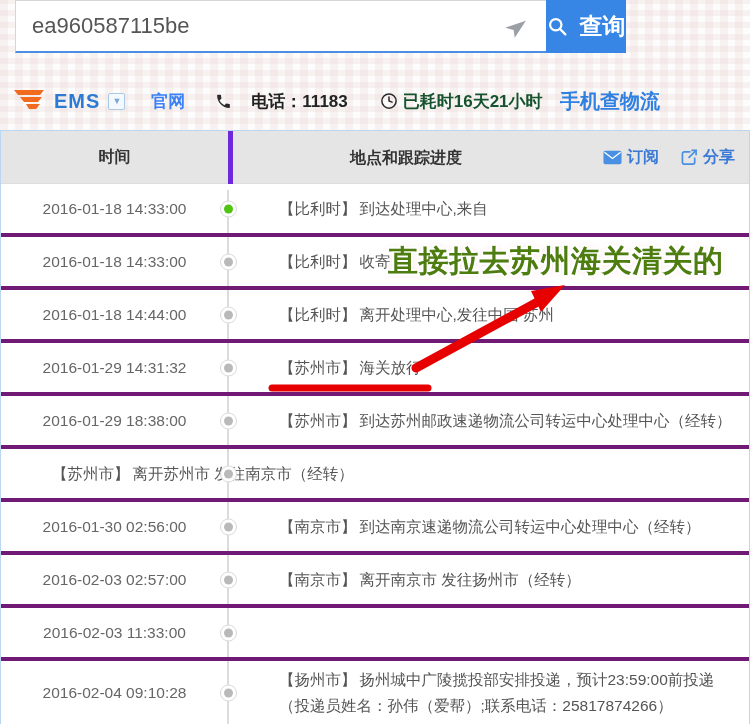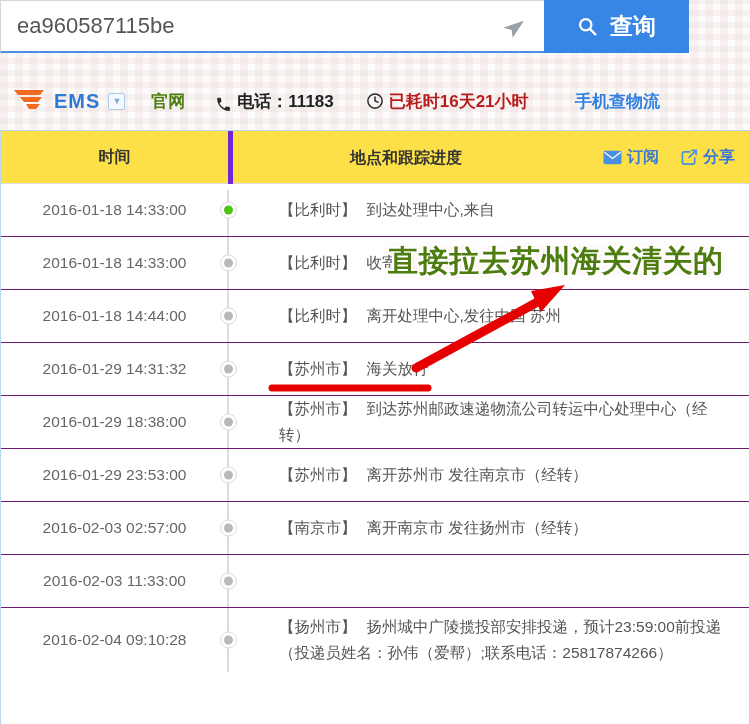--- a/index.html
+++ b/index.html
@@ -10,21 +10,21 @@
     width: 750px; height: 724px;
     overflow: hidden;
     background-color: #fdfcfc;
     background-image:
       repeating-linear-gradient(0deg, rgba(233,215,213,.30) 0 6px, transparent 6px 12px),
       repeating-linear-gradient(90deg, rgba(233,215,213,.30) 0 8px, transparent 8px 15px);
   }
 
   
   .searchbar {
-    position: absolute; top: 0; left: 0; width: 689px; height: 53px;
+    position: absolute; top: 0; left: 15px; width: 611px; height: 53px;
     display: flex;
   }
   .search-input-wrap {
     position: relative; width: 592px; height: 53px;
     background: #fff;
     border: 1px solid #d6d6d6;
     border-bottom: 2px solid #4a90e2;
     border-right: none;
     display: flex; align-items: center;
   }
@@ -51,74 +51,74 @@
     display: flex; align-items: center;
   }
   .ems-logo { margin-left: 14px; width: 34px; height: 22px; }
   .ems-name { color: #2b7bd6; font-size: 20px; font-weight: bold; margin-left: 6px; letter-spacing: 1px; }
   .ems-dd {
     width: 17px; height: 17px; margin-left: 8px;
     border: 1px solid #a9c9e8; background: #f3f9ff; border-radius: 2px;
     display: inline-flex; align-items: center; justify-content: center;
     font-size: 9px; color: #7ea6cf; cursor: pointer;
   }
-  .site-link { color: #4d7c0f; font-size: 17px; font-weight: bold; margin-left: 26px; cursor: pointer; }
-  .phone-wrap { display: flex; align-items: flex-end; margin-left: 30px; gap: 5px; }
+  .site-link { color: #3b82f6; font-size: 17px; font-weight: bold; margin-left: 26px; cursor: pointer; }
+  .phone-wrap { display: flex; align-items: center; margin-left: 30px; gap: 19px; }
   .phone-text { color: #222; font-size: 17px; font-weight: bold; }
   .elapsed-wrap { display: flex; align-items: center; margin-left: 32px; gap: 5px; }
-  .elapsed-text { color: #b91c1c; font-size: 17px; font-weight: bold; }
-  .mobile-link { position: absolute; right: 8px; color: #2f80e0; font-size: 17px; font-weight: bold; cursor: pointer; }
+  .elapsed-text { color: #14532d; font-size: 17px; font-weight: bold; }
+  .mobile-link { position: absolute; right: 8px; color: #2f80e0; font-size: 20px; font-weight: bold; cursor: pointer; }
 
   
   .track-table {
     position: absolute; top: 130px; left: 0; width: 750px; bottom: 0;
     background: #fff;
     border: 1px solid #b9d7f0; border-bottom: none;
   }
   .t-header {
-    height: 53px; background: #fde047;
+    height: 53px; background: #e5e5e5;
     border-bottom: 1px solid #dedede;
     display: grid; grid-template-columns: 227px 1fr 170px;
     align-items: center;
   }
   .th-time { text-align: center; font-size: 16px; font-weight: bold; color: #333; }
   .th-progress { text-align: center; font-size: 16px; font-weight: bold; color: #333; border-left: 5px solid #6d28d9; height: 53px; line-height: 53px; }
   .th-actions { display: flex; align-items: center; justify-content: flex-end; gap: 22px; padding-right: 14px; }
   .action-link { display: flex; align-items: center; gap: 5px; color: #3a7ad6; font-size: 16px; font-weight: bold; cursor: pointer; }
 
   .rows { position: relative; }
   .timeline-line {
     position: absolute; left: 226px; top: 6px; bottom: 0; width: 2px;
     background: #dcdcdc; z-index: 0;
   }
   .row {
     position: relative;
     display: flex; align-items: center;
     min-height: 53px;
-    border-bottom: 1px solid #701a75;
+    border-bottom: 4px solid #701a75;
   }
   .row:last-child { border-bottom: none; min-height: 64px; }
   .cell-time {
     width: 227px; flex: 0 0 227px;
     text-align: center; font-size: 15.5px; color: #666;
   }
   .dot {
     position: absolute; left: 219px; top: 50%; transform: translateY(-50%);
     width: 17px; height: 17px; border-radius: 50%;
     background: #fff; border: 1px solid #d9d9d9;
     display: flex; align-items: center; justify-content: center;
     z-index: 1;
   }
   .dot i { display: block; width: 9px; height: 9px; border-radius: 50%; background: #b9b9b9; }
   .dot.green i { background: #4fc412; }
   .cell-desc {
     flex: 1; padding-left: 51px; padding-right: 12px;
     font-size: 15.5px; color: #555; line-height: 26px;
   }
-  .cell-desc .loc { margin-right: 10px; }
+  .cell-desc .loc { margin-right: 3px; }
 
   
   .annotation-text {
     position: absolute; left: 388px; top: 241px; width: 360px;
     font-size: 30px; font-weight: bold; color: #4d7c0f; letter-spacing: 0.5px;
     white-space: nowrap; z-index: 5;
     text-shadow:
       -2px -2px 0 #fff, 2px -2px 0 #fff, -2px 2px 0 #fff, 2px 2px 0 #fff,
       0 -2px 0 #fff, 0 2px 0 #fff, -2px 0 0 #fff, 2px 0 0 #fff,
       0 0 6px rgba(255,200,200,.9);
@@ -226,25 +226,31 @@
         <div class="cell-desc"><span class="loc">【苏州市】</span><span>海关放行</span></div>
       </div>
       <div class="row">
         <div class="cell-time">2016-01-29 18:38:00</div>
         <span class="dot">
           <i></i>
         </span>
         <div class="cell-desc"><span class="loc">【苏州市】</span><span>到达苏州邮政速递物流公司转运中心处理中心（经转）</span></div>
       </div>
       <div class="row">
-        <div class="cell-time">2016-01-29 23:53:00</div>
         <span class="dot">
           <i></i>
         </span>
         <div class="cell-desc"><span class="loc">【苏州市】</span><span>离开苏州市 发往南京市（经转）</span></div>
+      </div>
+      <div class="row">
+        <div class="cell-time">2016-01-30 02:56:00</div>
+        <span class="dot">
+          <i></i>
+        </span>
+        <div class="cell-desc"><span class="loc">【南京市】</span><span>到达南京速递物流公司转运中心处理中心（经转）</span></div>
       </div>
       <div class="row">
         <div class="cell-time">2016-02-03 02:57:00</div>
         <span class="dot">
           <i></i>
         </span>
         <div class="cell-desc"><span class="loc">【南京市】</span><span>离开南京市 发往扬州市（经转）</span></div>
       </div>
       <div class="row">
         <div class="cell-time">2016-02-03 11:33:00</div>

